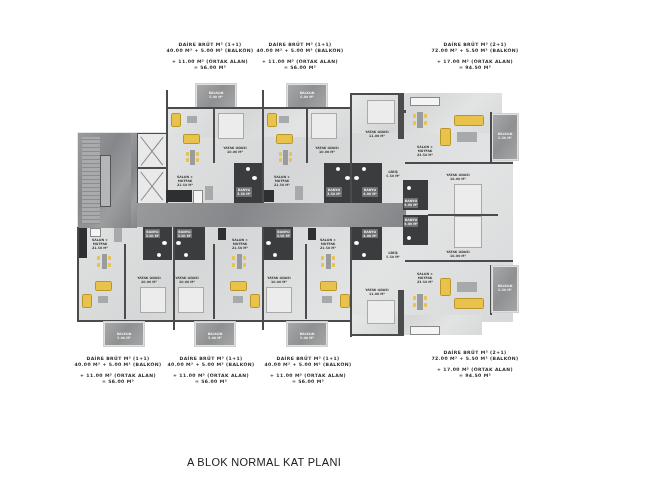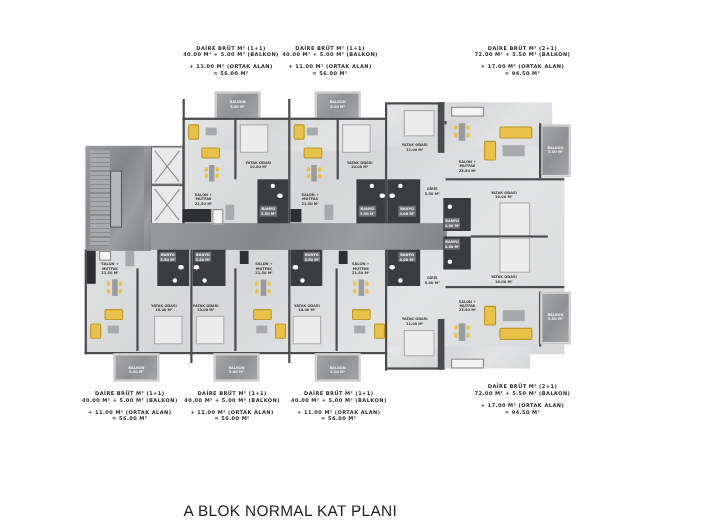--- a/index.html
+++ b/index.html
@@ -18,21 +18,21 @@
   .sofa { position:absolute; background:#e8c24a; border:0.8px solid #b99629; border-radius:1.5px; }
   .chair { position:absolute; background:#e8c24a; border-radius:1px; }
   .table { position:absolute; background:#9a9b9d; }
   .bed { position:absolute; background:#ececec; border:0.8px solid #a9a9a9; }
   .tv { position:absolute; background:#a8a9aa; }
   .fixture { position:absolute; background:#fff; border-radius:50%; }
   .elevator { position:absolute; background:#e9e9e9; border:1.5px solid #4a4b4d; }
   .elevator::before, .elevator::after { content:""; position:absolute; left:50%; top:50%; width:130%; height:0.6px; background:#8a8a8a; transform-origin:center; }
   .elevator::before { transform:translate(-50%,-50%) rotate(52deg); }
   .elevator::after { transform:translate(-50%,-50%) rotate(-52deg); }
-  .title { position:absolute; left:0; width:528px; top:456px; text-align:center; font-family:"Liberation Sans", sans-serif; font-size:14px; color:#222; letter-spacing:0.3px; }
+  .title { position:absolute; left:0; width:528px; top:456px; text-align:center; font-family:"Liberation Sans", sans-serif; font-size:11px; color:#222; letter-spacing:0.3px; }
   .stairs { position:absolute; background:repeating-linear-gradient(0deg,#8b8c8e 0px,#8b8c8e 1px,#a9aaab 1px,#a9aaab 4px); }
   .kitchen { position:absolute; background:#2e2f31; }
   .kitchen-white { position:absolute; background:#f4f4f4; border:0.5px solid #888; }
 </style>
 </head>
 <body>
 
 <div class="caption" style="left:165px; top:42px; width:90px;">
   <div>DAİRE BRÜT M² (1+1)</div>
   <div>40.00 M² + 5.00 M² (BALKON)</div>

